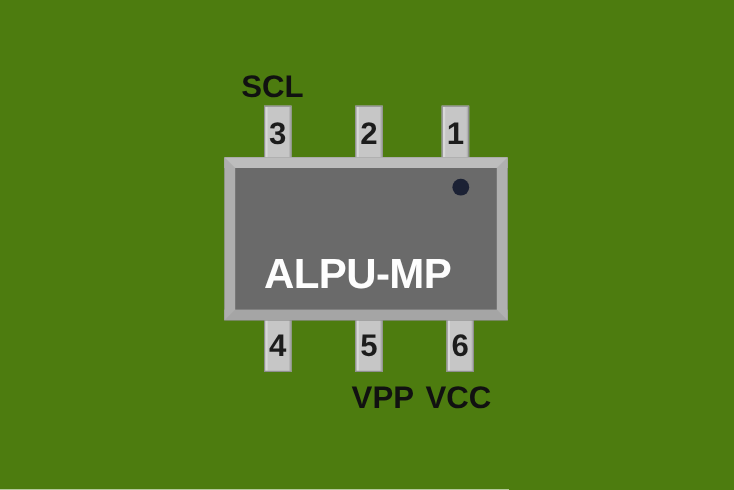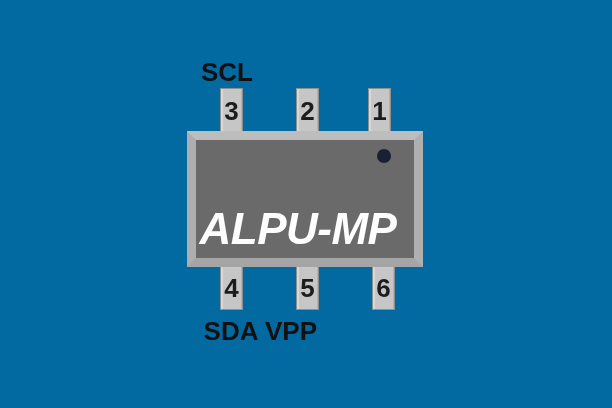--- a/index.html
+++ b/index.html
@@ -5,21 +5,21 @@
   html, body {
     margin: 0;
     padding: 0;
     background: #ffffff;
     font-family: "Liberation Sans", sans-serif;
   }
   .stage {
     position: relative;
     width: 612px;
     height: 408px;
-    background: #0369a1;
+    background: #4d7c0f;
     overflow: hidden;
   }
 
   
   .chip-body {
     position: absolute;
     left: 187px;
     top: 131px;
     width: 236px;
     height: 136px;
@@ -28,27 +28,26 @@
     border: 9px solid;
     border-color: #bdbdbd #b0b0b0 #a5a5a5 #aeaeae; 
     z-index: 2;
   }
   .chip-label {
     position: absolute;
     left: 298px;
     top: 212px;
     transform: translateX(-50%);
     color: #fdfdfd;
-    font-size: 44px;
+    font-size: 35px;
     line-height: 34px;
     font-weight: 700;
     letter-spacing: -0.5px;
     white-space: nowrap;
     z-index: 3;
-    font-style: italic;
   }
   .pin1-dot {
     position: absolute;
     left: 377px;
     top: 149px;
     width: 14px;
     height: 14px;
     border-radius: 50%;
     background: #1b2134;
     z-index: 3;
@@ -114,16 +113,16 @@
   <div class="pin pin-bottom" style="left:220px">
     <span class="pin-number">4</span>
   </div>
   <div class="pin pin-bottom" style="left:296px">
     <span class="pin-number">5</span>
   </div>
   <div class="pin pin-bottom" style="left:372px">
     <span class="pin-number">6</span>
   </div>
 
-  <div class="pin-label label-bottom" style="left:231px">SDA</div>
-  <div class="pin-label label-bottom" style="left:291px">VPP</div>
+  <div class="pin-label label-bottom" style="left:319px">VPP</div>
+  <div class="pin-label label-bottom" style="left:382px">VCC</div>
 
 </div>
 
 </body></html>

